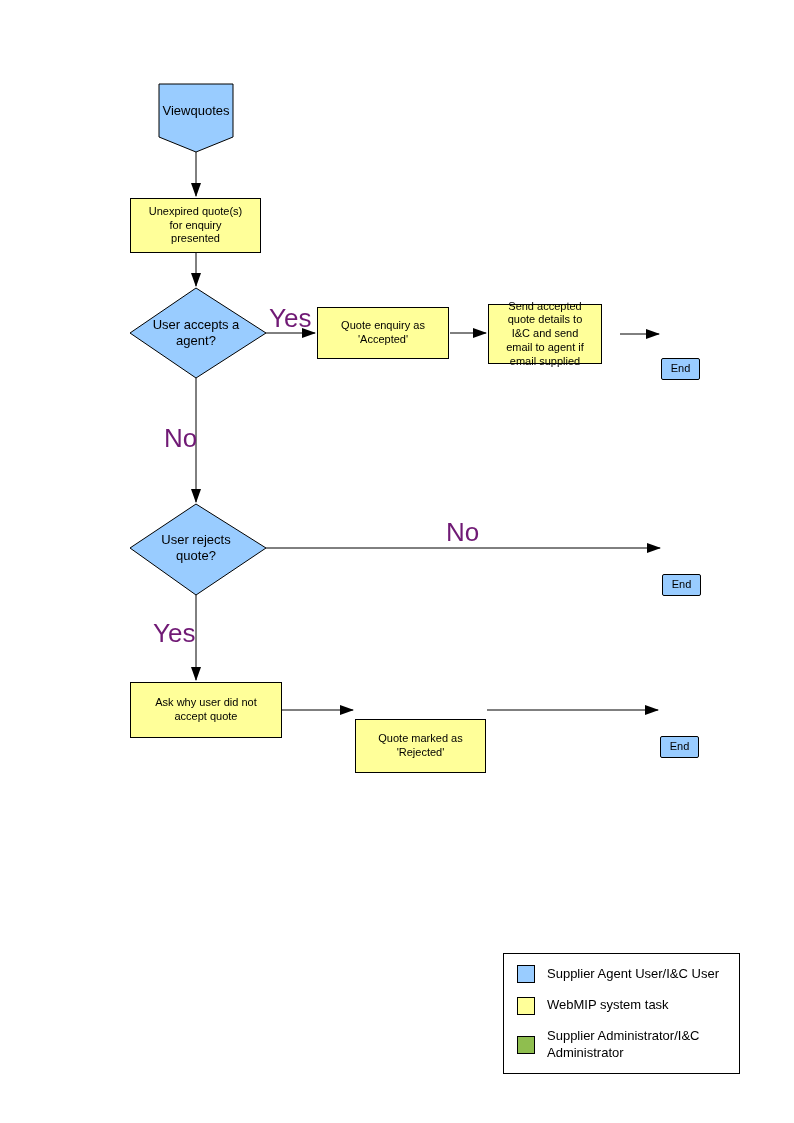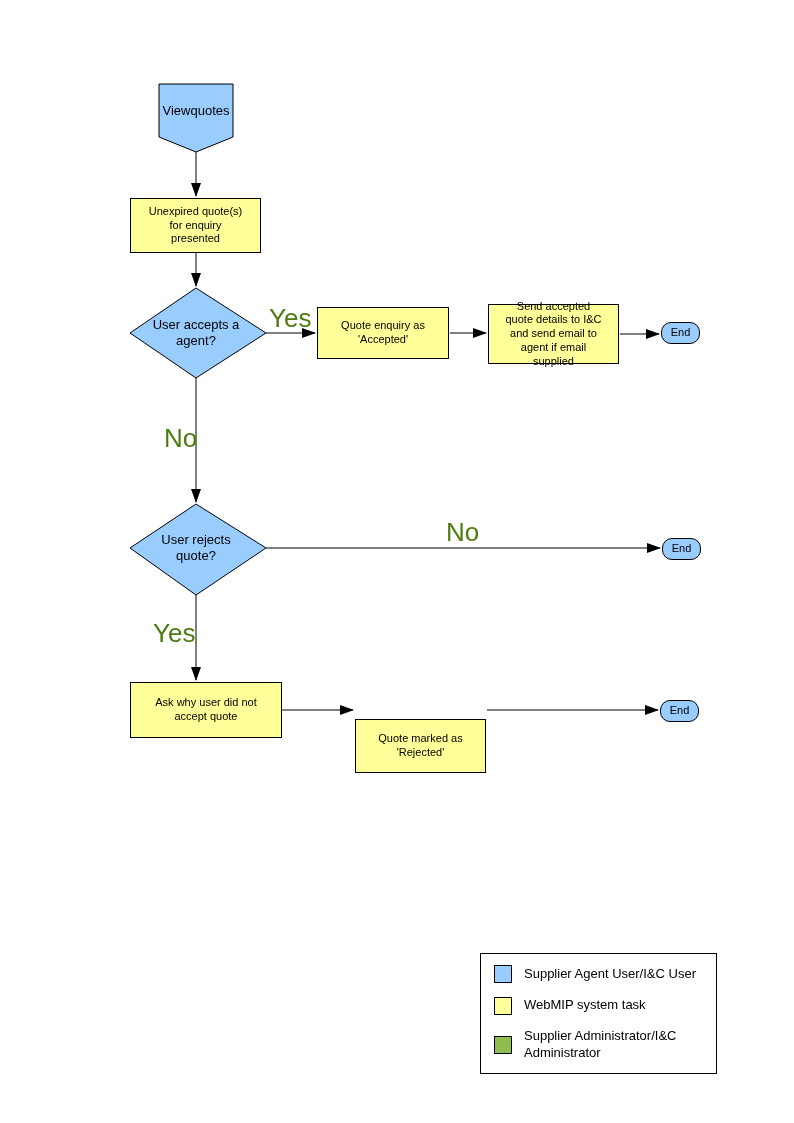--- a/index.html
+++ b/index.html
@@ -42,43 +42,44 @@
     box-sizing: border-box;
   }
   .task {
     background: var(--task-yellow, #FFFF99);
     border: 1px solid #000;
     padding: 2px 16px;
   }
   .terminator {
     background: var(--actor-blue, #99CCFF);
     border: 1px solid #000;
-    border-radius: 10px;
+    border-radius: 2px;
+    margin-top: 36px;
   }
   .shape-label {
     position: absolute;
     display: flex;
     align-items: center;
     justify-content: center;
     text-align: center;
     font-size: 13px;
     line-height: 1.25;
     color: #000;
     pointer-events: none;
   }
   .edge-label {
     position: absolute;
     font-size: 26px;
     line-height: 1;
-    color: #4d7c0f;
+    color: #701a75;
     white-space: nowrap;
   }
   .legend {
     position: absolute;
-    left: 480px;
+    left: 503px;
     top: 953px;
     width: 237px;
     height: 121px;
     border: 1px solid #000;
     background: #fff;
     box-sizing: border-box;
     padding: 11px 13px;
     display: flex;
     flex-direction: column;
     justify-content: space-between;
@@ -134,21 +135,21 @@
   <div class="shape-label" style="left:159px; top:90px; width:74px; height:42px;">Viewquotes</div>
 
   <div class="node task" style="left:130px; top:198px; width:131px; height:55px;">Unexpired quote(s) for enquiry presented</div>
 
   <div class="shape-label" style="left:151px; top:315px; width:90px; height:36px;">User accepts a agent?</div>
 
   <div class="edge-label" style="left:269px; top:305px;">Yes</div>
 
   <div class="node task" style="left:317px; top:307px; width:132px; height:52px;">Quote  enquiry as 'Accepted'</div>
 
-  <div class="node task" style="left:488px; top:304px; width:131px; height:60px;">Send accepted quote details to I&amp;C and send email to agent if email supplied</div>
+  <div class="node task" style="left:488px; top:304px; width:114px; height:60px;">Send accepted quote details to I&amp;C and send email to agent if email supplied</div>
 
   <div class="node terminator" style="left:661px; top:322px; width:39px; height:22px;">End</div>
 
   <div class="edge-label" style="left:164px; top:425px;">No</div>
 
   <div class="shape-label" style="left:151px; top:530px; width:90px; height:36px;">User rejects quote?</div>
 
   <div class="edge-label" style="left:446px; top:519px;">No</div>
 
   <div class="node terminator" style="left:662px; top:538px; width:39px; height:22px;">End</div>

